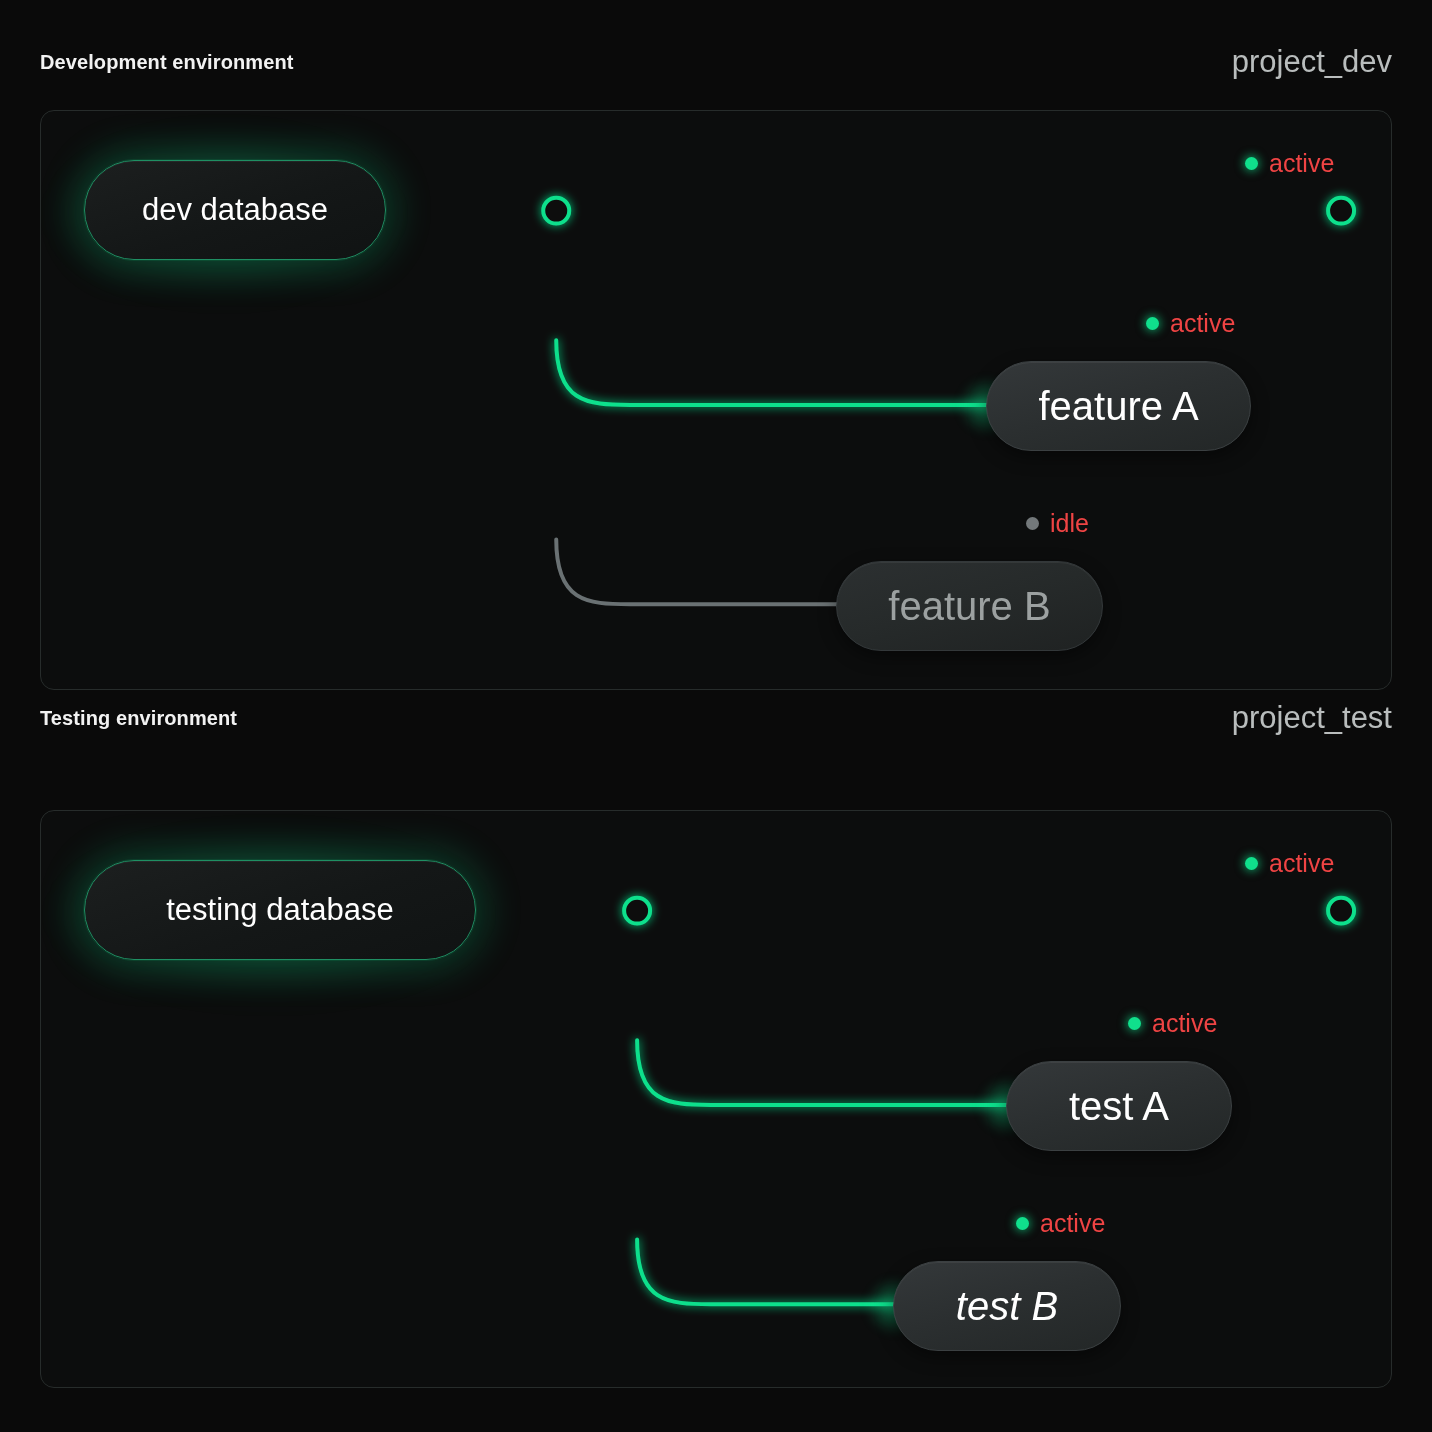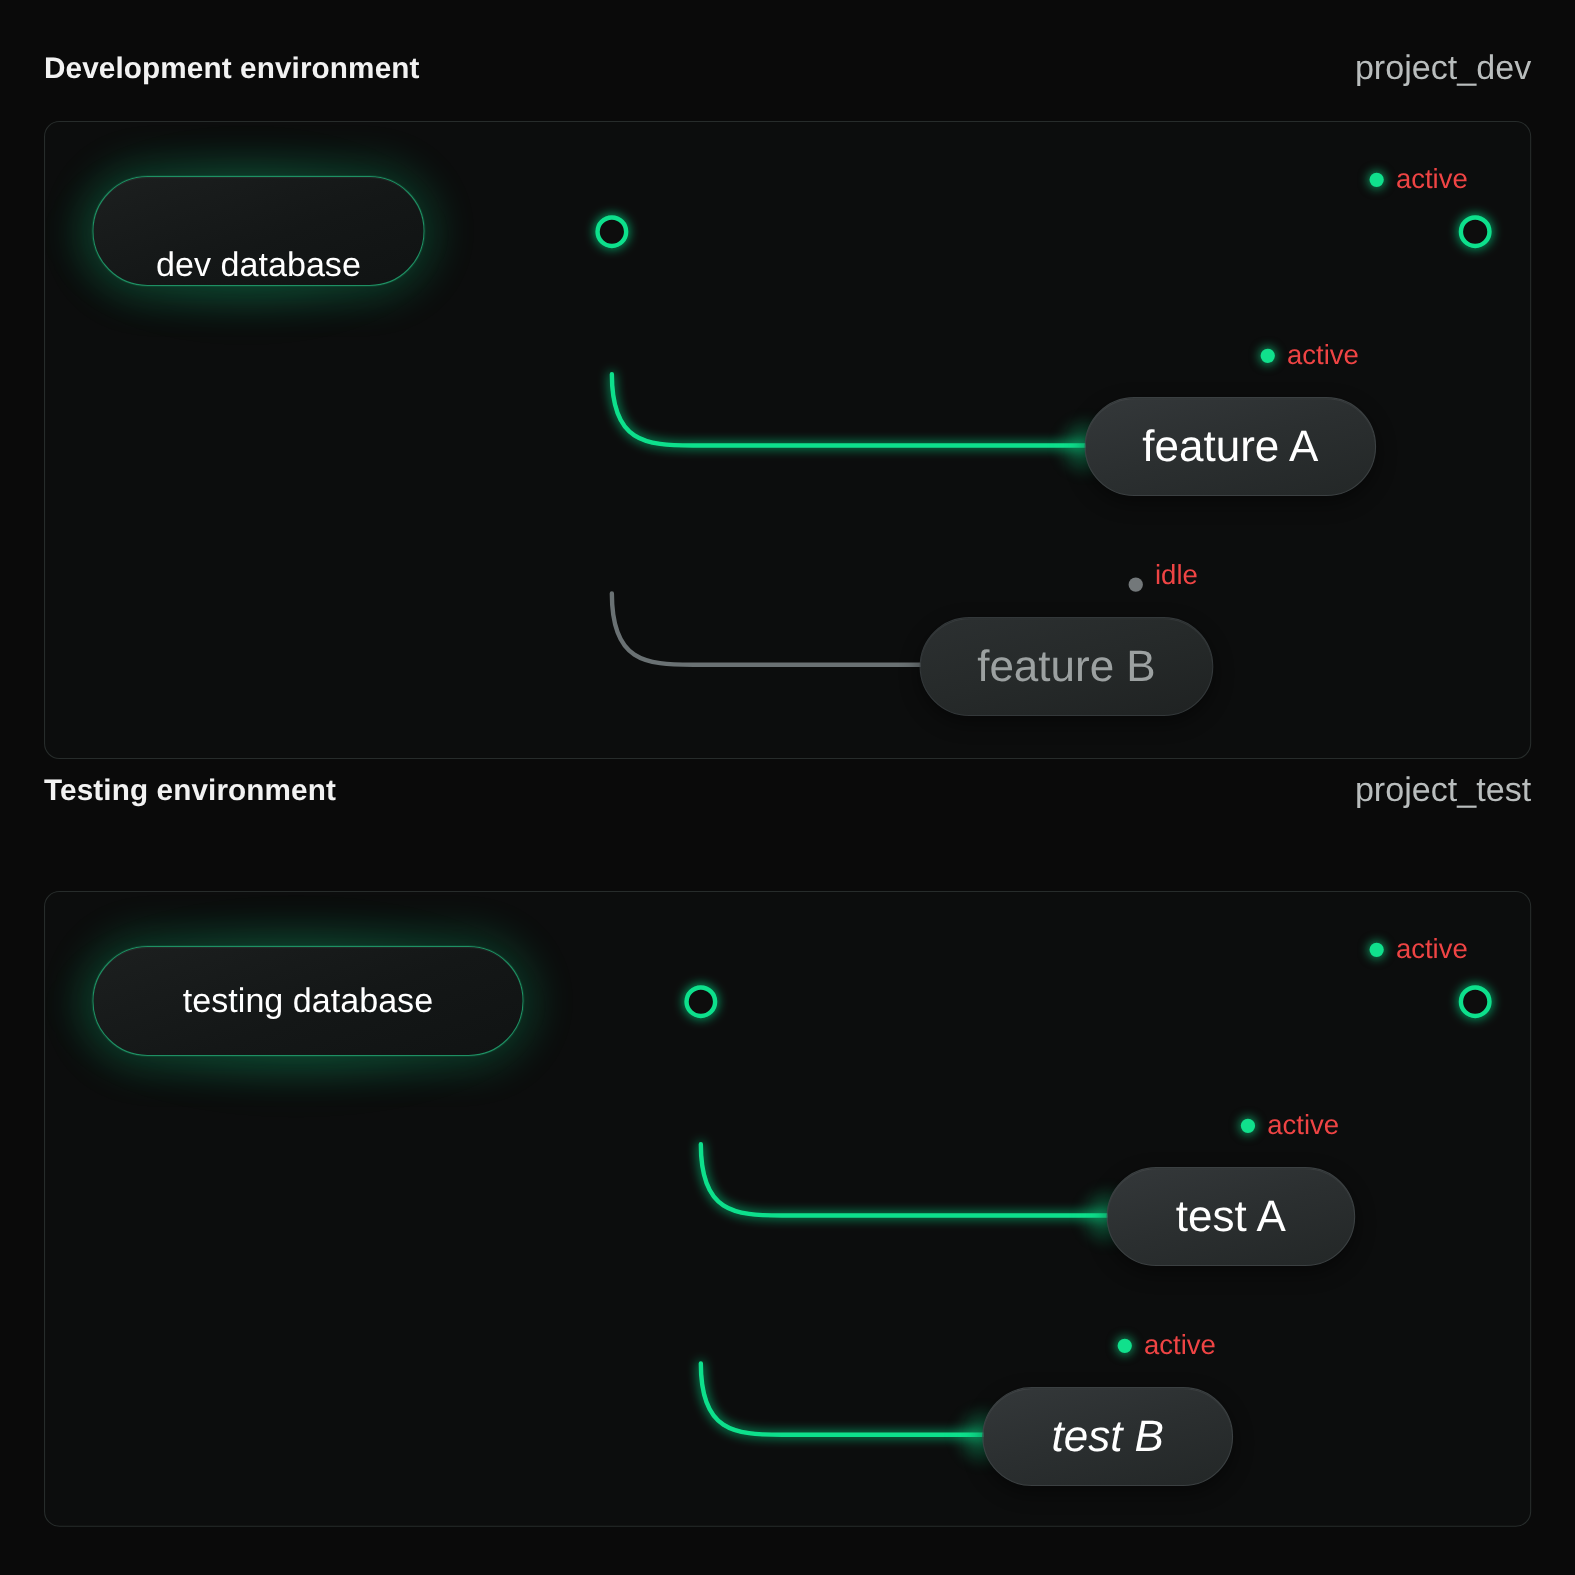--- a/index.html
+++ b/index.html
@@ -24,21 +24,21 @@
   .section-header {
     position: absolute;
     left: 40px;
     right: 40px;
     height: 44px;
     display: flex;
     align-items: center;
     justify-content: space-between;
   }
   .section-title {
-    font-size: 27px;
+    font-size: 20px;
     font-weight: 700;
     color: #f2f2f2;
     letter-spacing: 0.1px;
     white-space: nowrap;
   }
   .section-project {
     font-size: 31px;
     font-weight: 400;
     color: #b9bdbd;
     white-space: nowrap;
@@ -191,39 +191,39 @@
       <path d="M 516 230 C 516 292, 546 295, 590 295 L 948 295" stroke="#10e08c" stroke-width="4" fill="none" stroke-linecap="round" filter="url(#wireGlowDev)"></path>
 
       <path d="M 516 430 C 516 492, 546 495, 590 495 L 798 495" stroke="#6a7173" stroke-width="4" fill="none" stroke-linecap="round"></path>
 
       <circle cx="516" cy="100" r="13" fill="#0c0d0d" stroke="#10e08c" stroke-width="4" filter="url(#wireGlowDev)"></circle>
 
       <circle cx="1302" cy="100" r="13" fill="#0c0d0d" stroke="#10e08c" stroke-width="4" filter="url(#wireGlowDev)"></circle>
     </svg>
 
     <div class="db-glow" style="left:18px; top:28px; width:330px; height:150px;"></div>
-    <div class="node node-db" style="left:43px; top:49px; width:302px; height:100px;align-items:flex-end;">
+    <div class="node node-db" style="left:43px; top:49px; width:302px; height:100px;">
       <span class="node-label">dev database</span>
     </div>
 
     <div class="status" style="left:1204px; top:38px;">
       <span class="status-dot active"></span>
       <span class="status-text">active</span>
     </div>
 
     <div class="status" style="left:1105px; top:198px;">
       <span class="status-dot active"></span>
       <span class="status-text">active</span>
     </div>
     <div class="contact-glow" style="left:918px; top:267px;"></div>
     <div class="node node-branch" style="left:945px; top:250px; width:265px; height:90px;">
       <span class="node-label">feature A</span>
     </div>
 
-    <div class="status" style="left:985px; top:398px;align-items:flex-end;">
+    <div class="status" style="left:985px; top:398px;">
       <span class="status-dot idle"></span>
       <span class="status-text">idle</span>
     </div>
     <div class="node node-branch is-idle" style="left:795px; top:450px; width:267px; height:90px;">
       <span class="node-label">feature B</span>
     </div>
   </div>
 
   <div class="section-header" style="top:696px;">
     <div class="section-title">Testing environment</div>

